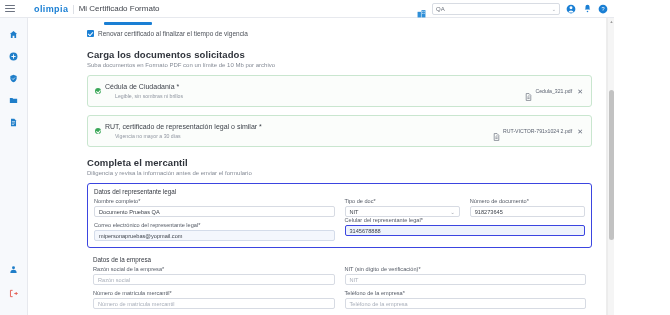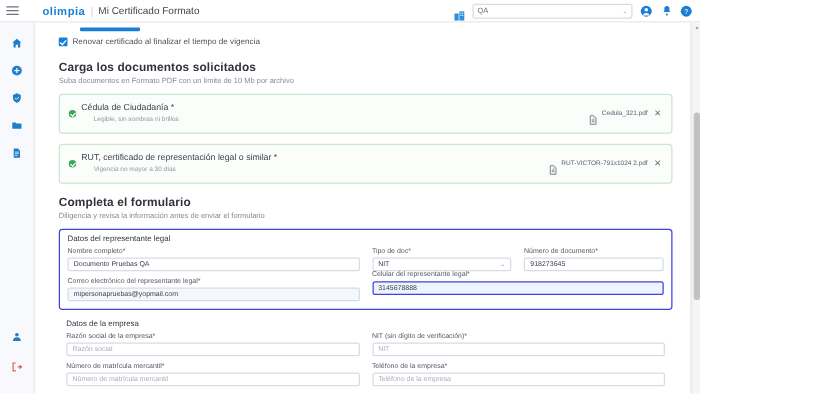--- a/index.html
+++ b/index.html
@@ -3,21 +3,21 @@
 <meta charset="utf-8">
 <style>
   * { box-sizing: border-box; margin: 0; padding: 0; }
   html, body {
     width: 670px; height: 315px;
     overflow: hidden;
     background: #ffffff;
     font-family: "Liberation Sans", sans-serif;
     color: #3c4049;
   }
-  .app { position: relative; width: 560px; height: 315px; display: flex; flex-direction: column; justify-content: center; }
+  .app { position: relative; width: 614px; height: 315px; display: flex; flex-direction: column; justify-content: center; }
 
   
   .topbar {
     height: 18px; flex: 0 0 18px;
     background: #ffffff;
     border-bottom: 1px solid #e7e9ee;
     display: flex; align-items: center;
     padding: 0 6px 0 5px;
     position: relative; z-index: 20;
   }
@@ -37,21 +37,21 @@
     border: 1px solid #d8dce3; border-radius: 2px;
     background: #fff;
     display: flex; align-items: center;
     padding: 0 3px;
     font-size: 6px; color: #6a707b;
   }
   .env-select .caret { margin-left: auto; font-size: 5px; color: #9aa0aa; }
   .topbar-ico { width: 10px; height: 10px; color: #1a7fd4; display: flex; align-items: center; justify-content: center; }
 
   
-  .body-row { flex: 1; display: flex; min-height: 0; }
+  .body-row { flex: 1; display: flex; min-height: 0; gap: 40px; }
 
   
   .sidebar {
     width: 28px; flex: 0 0 28px;
     background: #f7f9fc;
     border-right: 1px solid #e7e9ee;
     display: flex; flex-direction: column;
     align-items: center;
     padding-top: 8px;
     position: relative;
@@ -333,21 +333,21 @@
                     <path d="M6 4.3h1.6M4 7h4M4 9.4h4"></path>
                 </svg>
               </span>
               <span class="file-name">RUT-VICTOR-791x1024 2.pdf</span>
             </div>
             <span class="file-x">✕</span>
           </div>
         </div>
 
         <div class="section-head" style="margin-top:10px;">
-          <div class="section-title">Completa el formulario</div>
+          <div class="section-title">Completa el mercantil</div>
           <div class="section-sub">Diligencia y revisa la información antes de enviar el formulario</div>
         </div>
 
         <div class="form-highlight">
           <div class="group-title">Datos del representante legal</div>
           <div class="grid2">
             <div class="col">
               <div class="field">
                 <span class="flabel">Nombre completo*</span>
                 <div class="fcontrol">Documento Pruebas QA</div>

